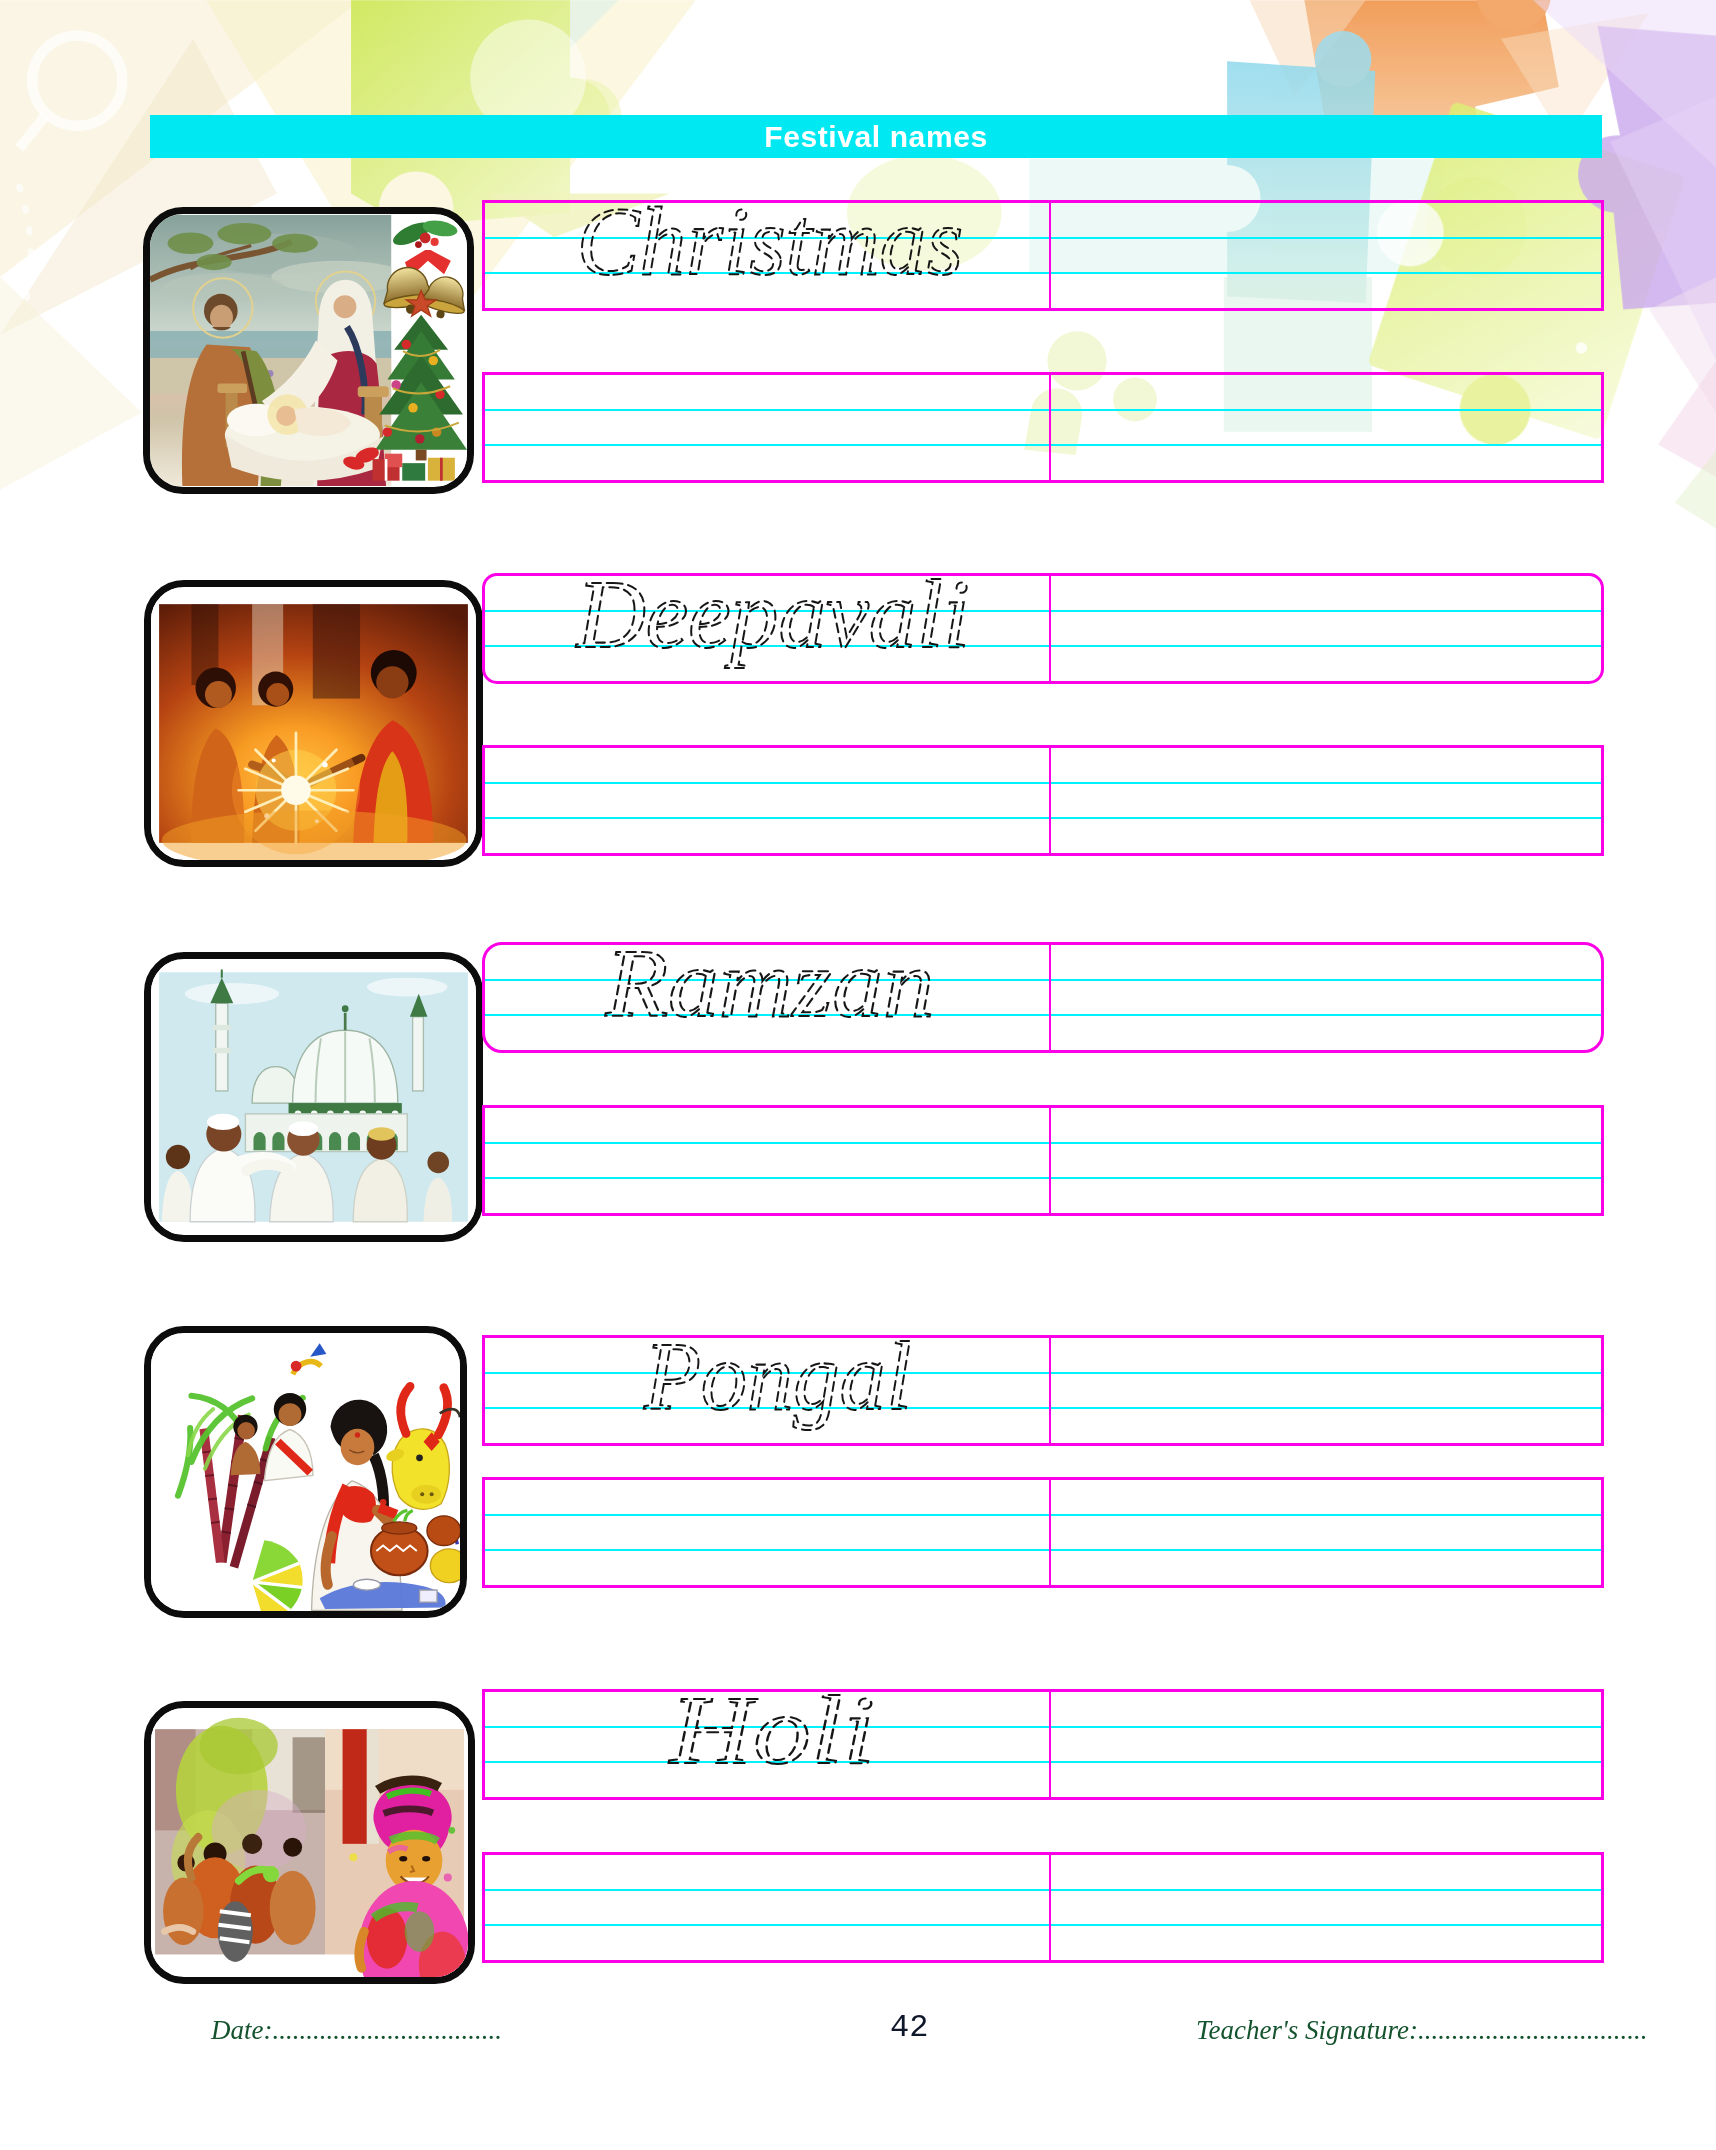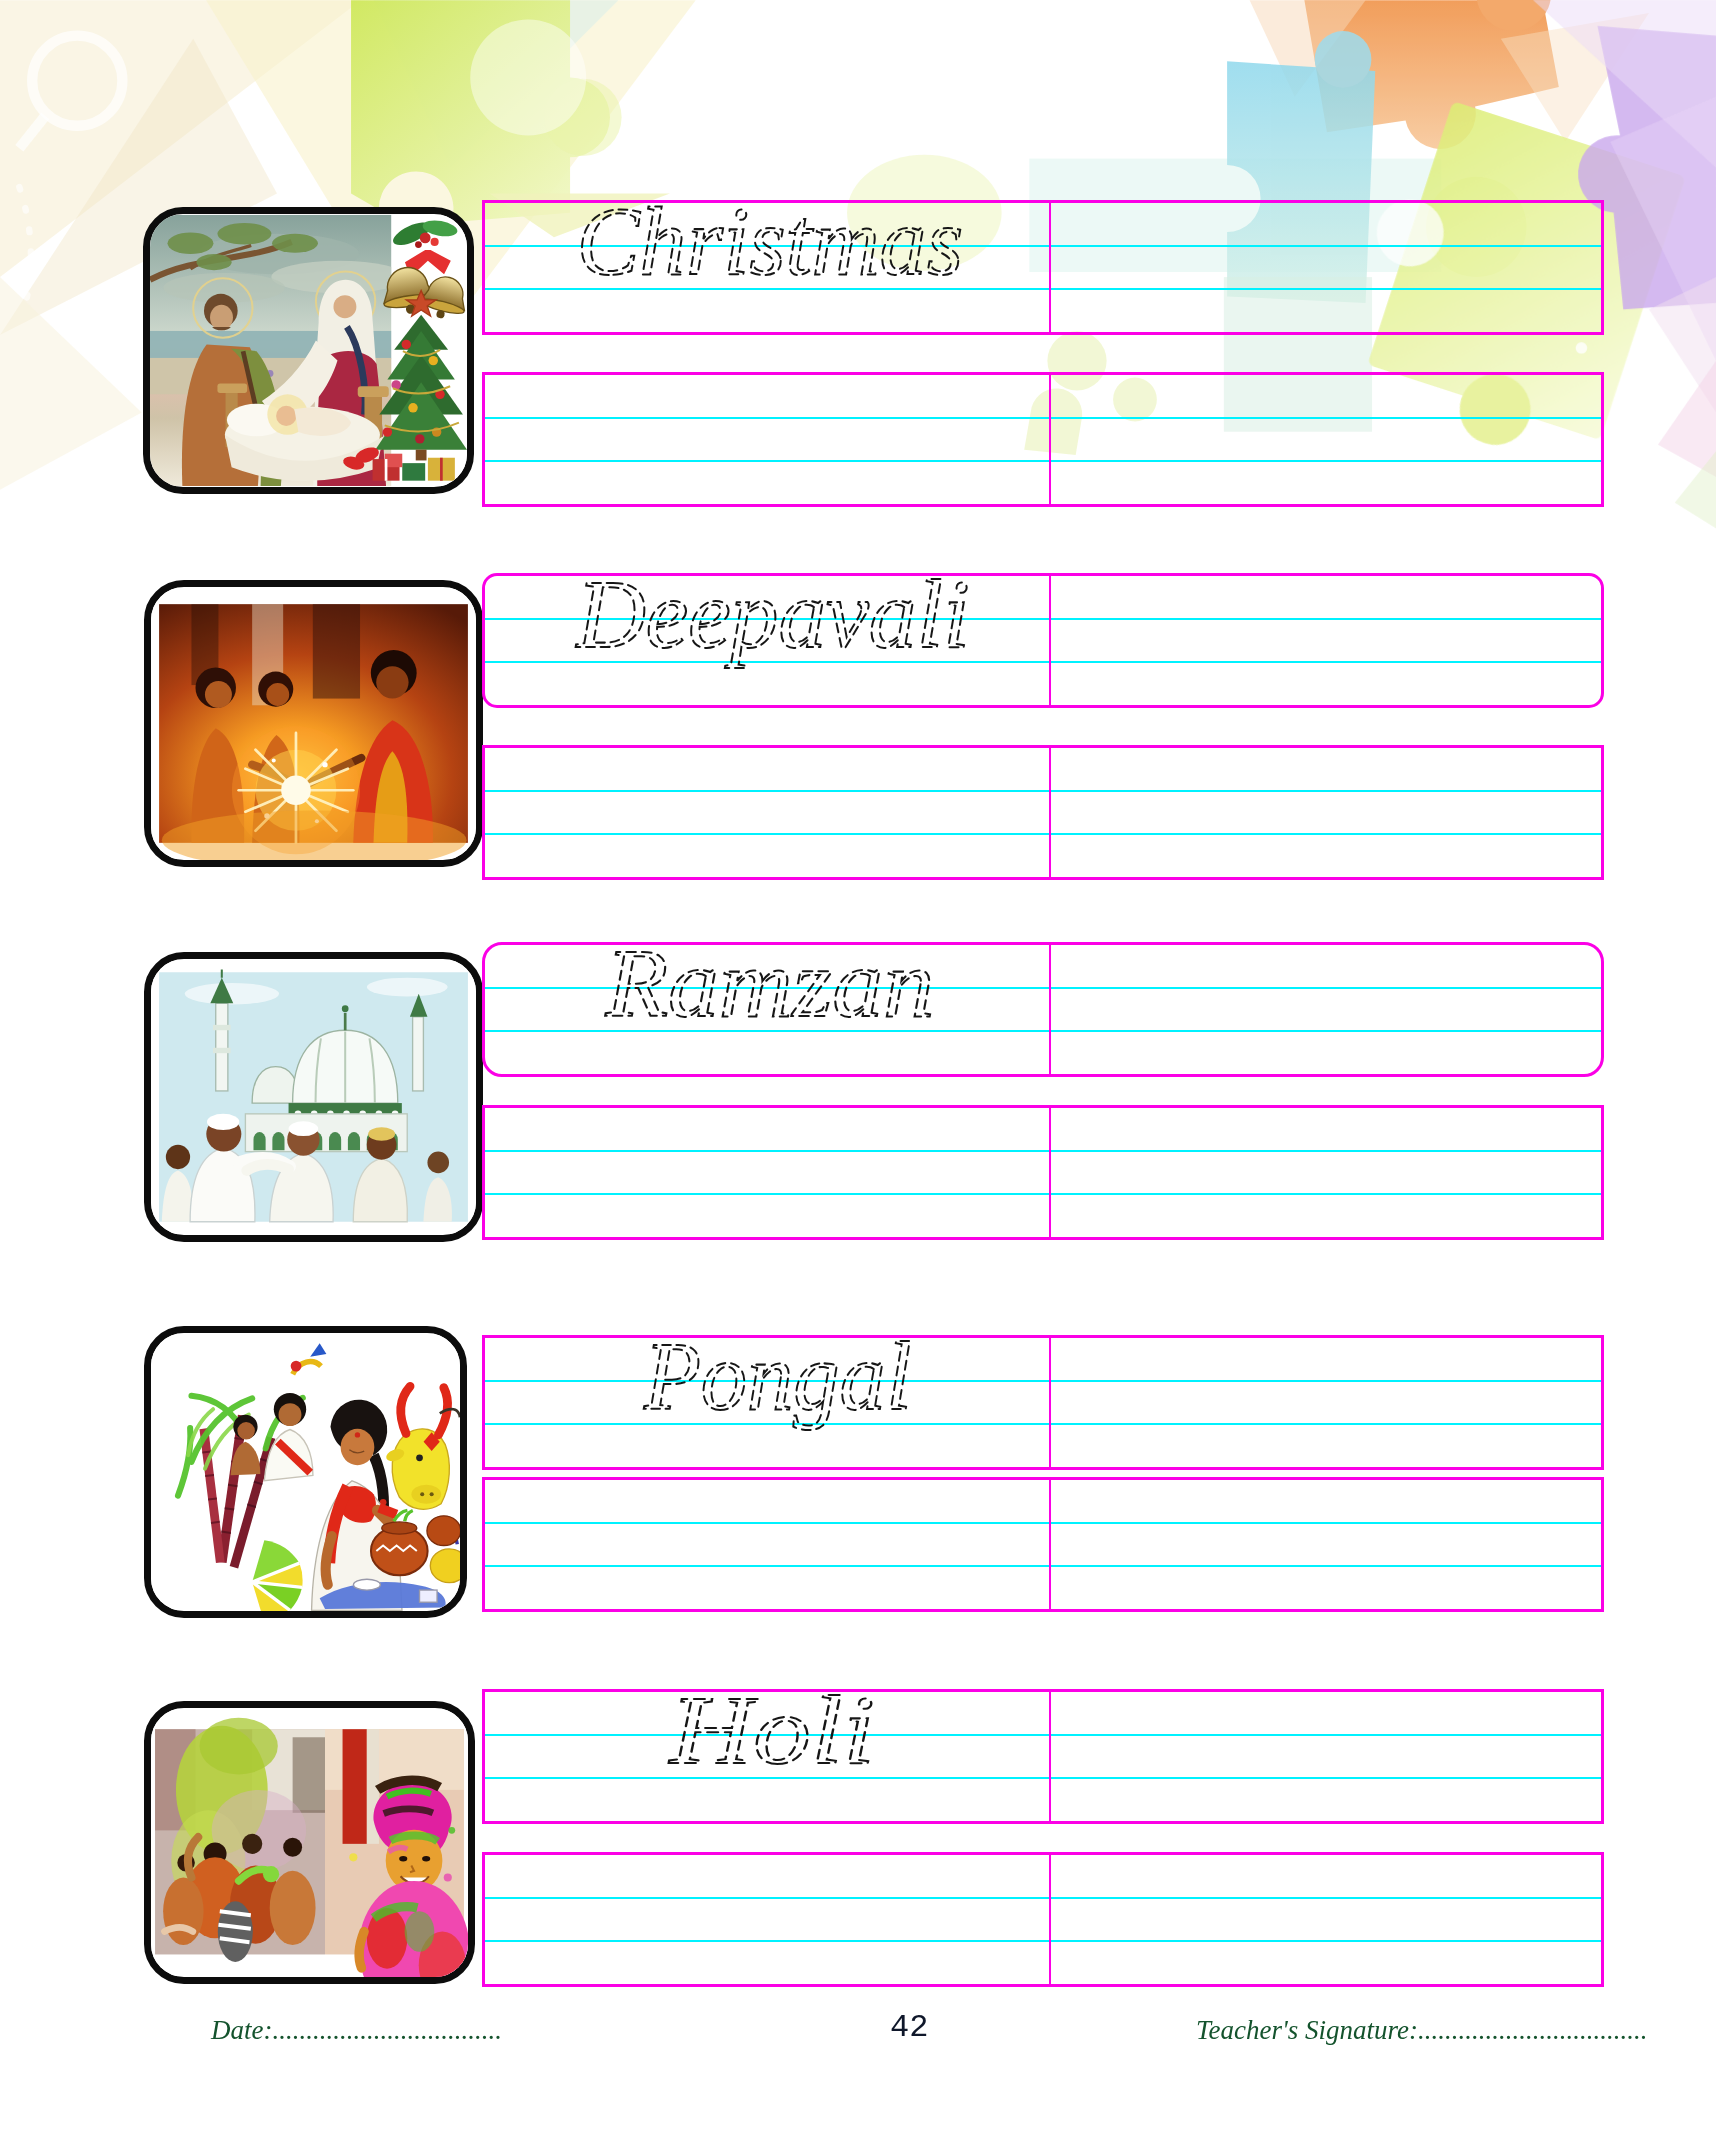--- a/index.html
+++ b/index.html
@@ -7,21 +7,21 @@
         font-family:"Liberation Sans",sans-serif;}
   
   .header-art{position:absolute;left:0;top:0;pointer-events:none;}
   .banner{position:absolute;left:150px;top:115px;width:1452px;height:43px;background:#00e9f2;
           display:flex;align-items:center;justify-content:center;}
   .banner span{color:#ffffff;font-size:30px;font-weight:bold;letter-spacing:0.6px;}
   
   .card{position:absolute;margin:0;background:#ffffff;border:7px solid #0c0c0c;border-radius:40px;overflow:hidden;}
   .card svg{display:block;width:100%;height:100%;}
   
-  .linebox{position:absolute;left:482px;width:1122px;height:135px;border:3.2px solid #fb00e6;
+  .linebox{position:absolute;left:482px;width:1122px;height:111px;border:3.2px solid #fb00e6;
            box-sizing:border-box;background:transparent;}
   .rule{position:absolute;left:0;right:0;height:2.6px;background:#00f2ff;}
   .rule.u{top:calc(33.4% - 1.3px);} .rule.l{top:calc(66.7% - 1.3px);}
   .vdiv{position:absolute;top:0;bottom:0;width:2.6px;left:50.5%;background:#fb00e6;}
   .word{position:absolute;left:-3.2px;top:-3.2px;width:1122px;height:111px;overflow:visible;}
   .word text{font-family:"Liberation Serif",serif;font-style:italic;font-size:150px;
              fill:none;stroke:#161616;stroke-width:3.2px;stroke-dasharray:14 9;stroke-linecap:round;}
   
   .footer-text{position:absolute;font-family:"Liberation Serif",serif;font-style:italic;
                font-size:27px;color:#14532d;white-space:nowrap;margin-left:18px;}
@@ -91,20 +91,23 @@
     <circle cx="2455" cy="540" r="9" fill="#ffffff" opacity="0.8"></circle>
     <path d="M2480,40 L2664,55 L2664,470 L2520,480 L2505,330 a50,50 0 1 1 10,-120 Z" fill="#c9a8ec" opacity="0.8"></path>
     <polygon points="2380,0 2664,0 2664,260" fill="#ecdcf8" opacity="0.5"></polygon>
     <polygon points="2500,220 2664,150 2664,560" fill="#e6d2f6" opacity="0.45"></polygon>
     <polygon points="2560,480 2664,430 2664,640" fill="#f2dff0" opacity="0.5"></polygon>
     <polygon points="2664,560 2574,690 2664,740" fill="#f4d4e8" opacity="0.5"></polygon>
     <polygon points="2664,700 2600,780 2664,820" fill="#dff0c8" opacity="0.45"></polygon>
     <polygon points="760,300 1040,300 860,368" fill="#f0f2bc" opacity="0.8"></polygon>
   </svg>
 
+  <div class="banner">
+    <span>Festival names</span>
+  </div>
 
   <section>
     <figure class="card" style="left:143px;top:207px;width:317px;height:273px;">
       <svg viewBox="0 0 470 402" aria-label="Nativity scene with Joseph, Mary and baby Jesus, golden Christmas bells and a decorated Christmas tree with gifts">
         <defs>
           <linearGradient id="xsky" x1="0" y1="0" x2="0" y2="1">
             <stop offset="0" stop-color="#87a29b"></stop>
               <stop offset="0.45" stop-color="#cdd8cd"></stop>
             <stop offset="0.6" stop-color="#e0bfae"></stop>
               <stop offset="0.75" stop-color="#cfc3a8"></stop>

